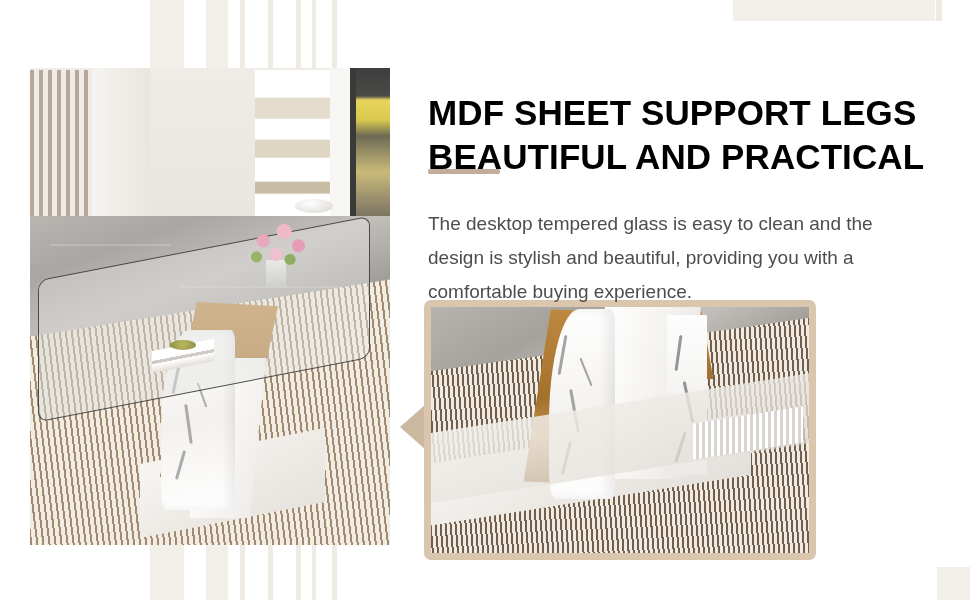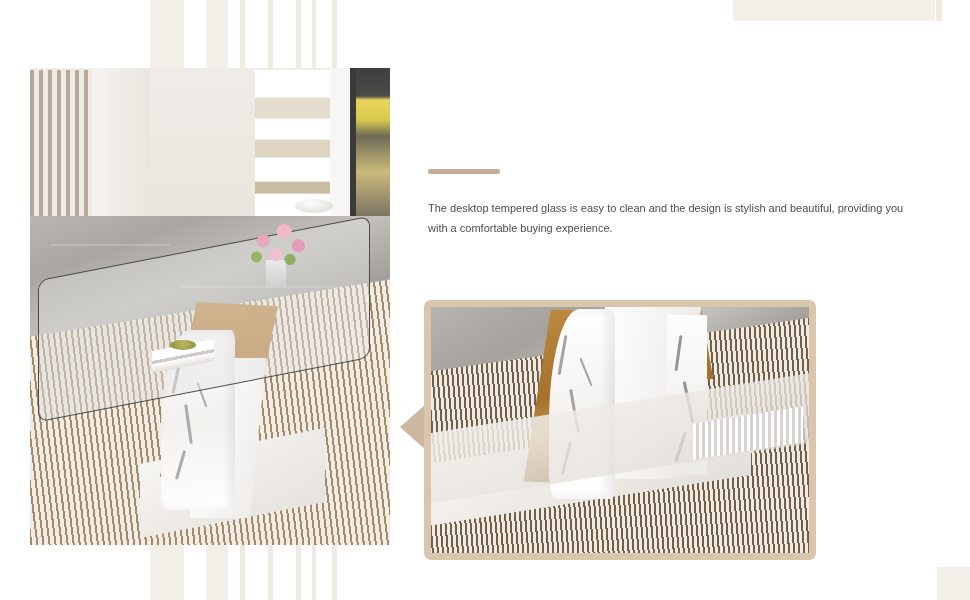--- a/index.html
+++ b/index.html
@@ -130,21 +130,21 @@
   
   .headline{
     position:absolute;left:428px;top:68px;width:520px;
     font-size:35px;font-weight:bold;line-height:1.24;letter-spacing:.1px;
     color:#000000;
   }
   .divider{position:absolute;left:428px;top:169px;width:72px;height:5px;
     background:#c3ac9a;border-radius:2px;}
   .bodytext{
     position:absolute;left:428px;top:188px;width:490px;
-    font-size:11px;line-height:1.78;color:#4d4d4d;
+    font-size:19px;line-height:1.78;color:#4d4d4d;
   }
 </style>
 </head>
 <body>
 
 <div class="stage">
 
   <div class="stripe band-wide" style="left:150px;width:34px;"></div>
   <div class="stripe band-wide" style="left:206px;width:22px;"></div>
   <div class="stripe band-thin" style="left:240px;width:5px;"></div>
@@ -207,16 +207,17 @@
     </div>
     <div class="i-band">
       <i style="left:10px;top:20px;width:3px;height:36px;transform:rotate(8deg);"></i>
       <i style="left:20px;top:66px;width:3px;height:42px;transform:rotate(-12deg);"></i>
       <i style="left:12px;top:116px;width:3px;height:32px;transform:rotate(18deg);"></i>
     </div>
     <div class="i-glass"></div>
     <div class="i-chrome"></div>
   </div>
 
+  <h1 class="headline">MDF SHEET SUPPORT LEGS BEAUTIFUL AND PRACTICAL</h1>
   <div class="divider"></div>
   <p class="bodytext">The desktop tempered glass is easy to clean and the design is stylish and beautiful, providing you with a comfortable buying experience.</p>
 
 </div>
 
 </body></html>

